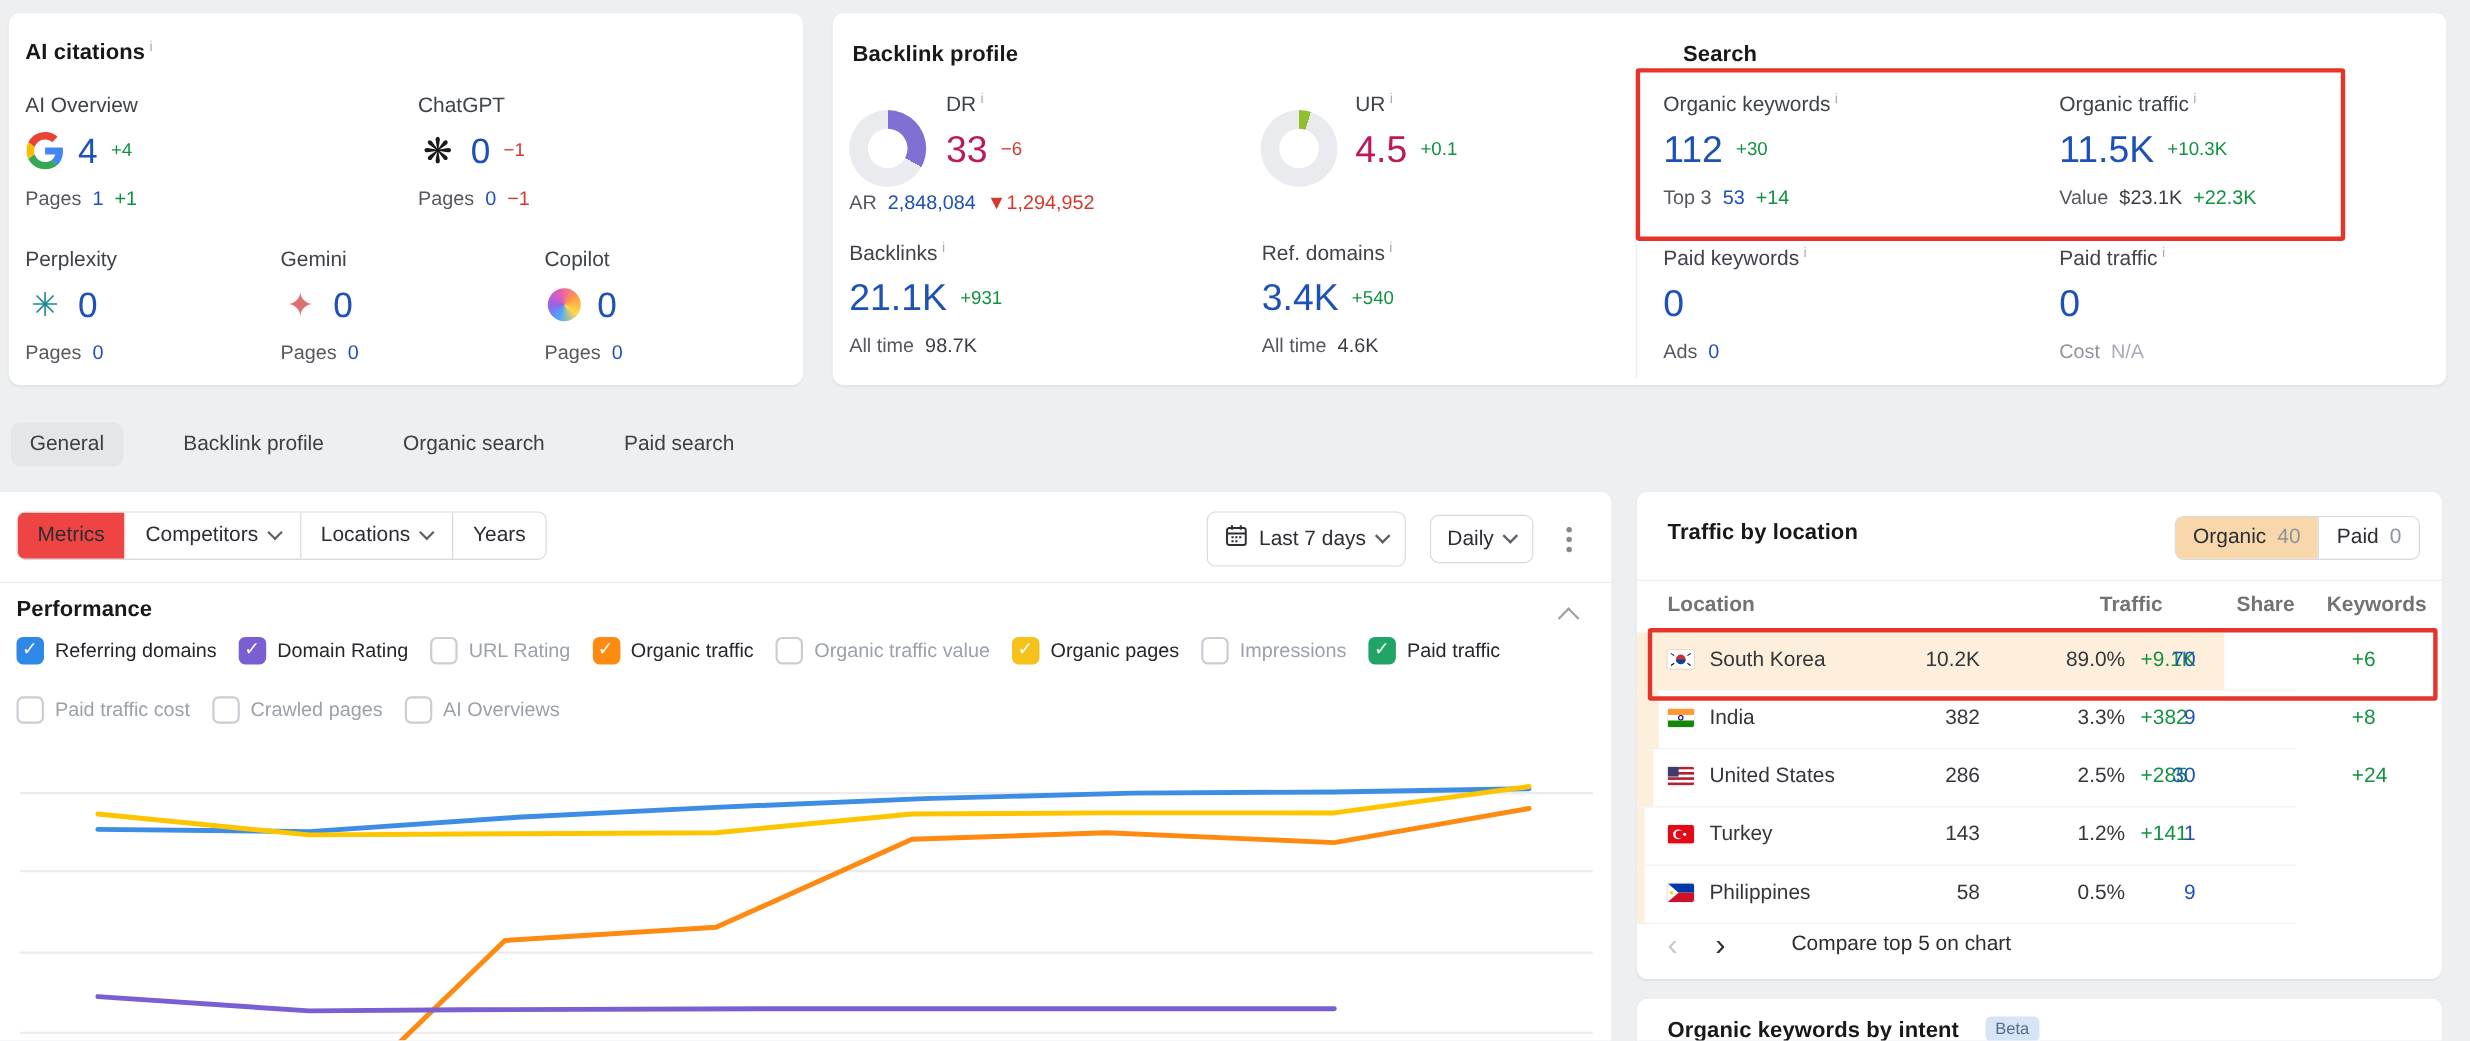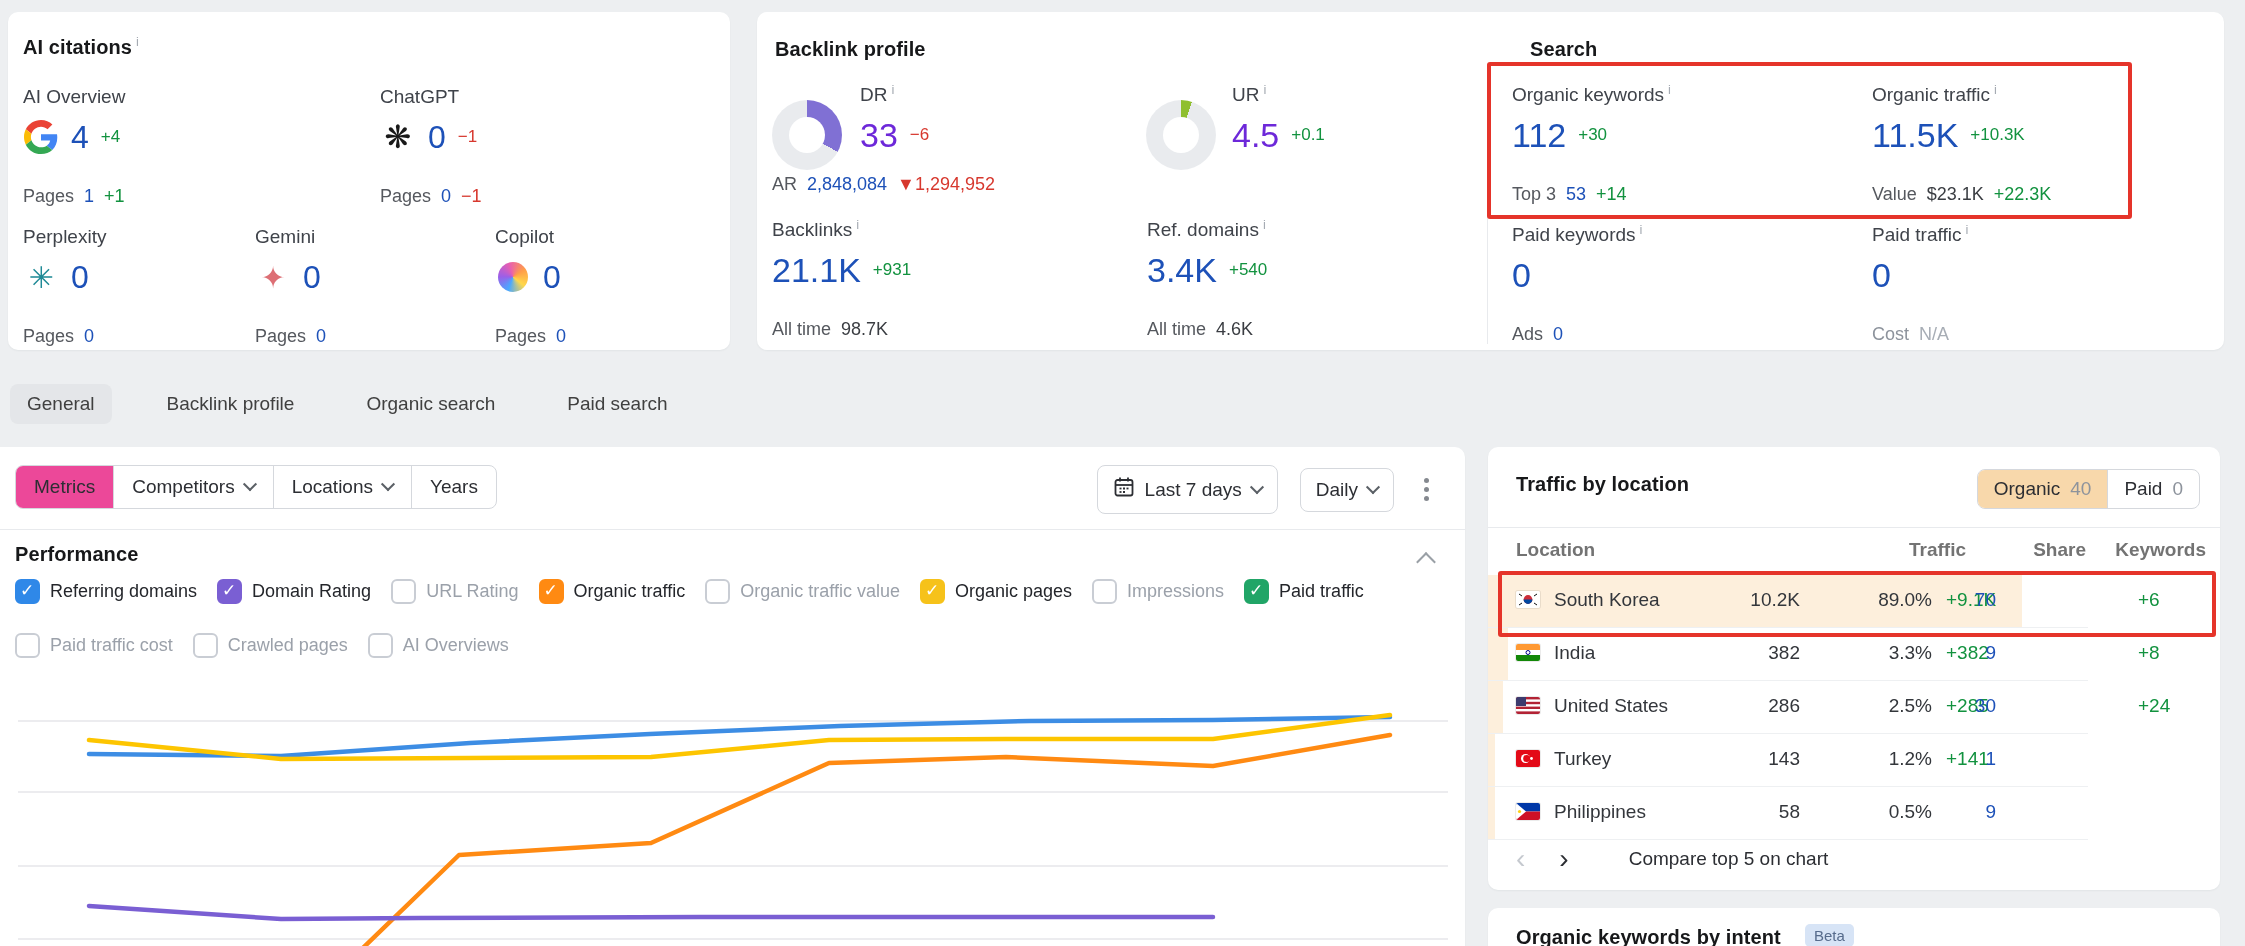--- a/index.html
+++ b/index.html
@@ -9,45 +9,45 @@
     font-family:"Liberation Sans","DejaVu Sans",sans-serif;
     -webkit-font-smoothing:antialiased;
   }
   .card{position:absolute;background:#fff;border-radius:10px;box-shadow:0 1px 2px rgba(27,31,35,.05)}
   .abs{position:absolute}
   .ttl{font-size:20px;font-weight:700;color:#17181a;letter-spacing:.1px}
   .sup-i{color:#a6abb3;font-size:13px;vertical-align:super;margin-left:4px;font-weight:400}
   .lbl{font-size:19px;color:#3f434a;white-space:nowrap}
   .valrow{display:flex;align-items:center;gap:12px;margin-top:9px}
   .big{font-size:34px;color:#1d51b8;line-height:40px;white-space:nowrap}
-  .big.dark{color:#6d28d9}
+  .big.dark{color:#be185d}
   .delta{font-size:17px;color:#12923f;white-space:nowrap}
   .delta.red{color:#d7382e}
-  .sub{font-size:18px;color:#55585e;margin-top:29px;display:flex;gap:10px;align-items:baseline;white-space:nowrap}
+  .sub{font-size:18px;color:#55585e;margin-top:13px;display:flex;gap:10px;align-items:baseline;white-space:nowrap}
   .v-blue{color:#1d51b8}
   .v-dark{color:#3a3d42}
   .v-gray{color:#a7adb5}
   .v-green{color:#12923f}
   .v-red{color:#d7382e}
   .donut{width:70px;height:70px;border-radius:50%;position:absolute;background:#e9ebee}
   .donut::after{content:"";position:absolute;inset:17px;background:#fff;border-radius:50%}
   .vdiv{position:absolute;width:1px;background:#e8eaed}
   .hdiv{position:absolute;height:1px;background:#e8eaed}
   .redbox{position:absolute;border:4px solid #e5342a;border-radius:3px;pointer-events:none;z-index:5}
 
   
   .tabs{position:absolute;left:10px;top:384px;display:flex;gap:38px;align-items:center}
   .tab{font-size:19px;color:#404040;padding:9px 17px;border-radius:8px;cursor:pointer;white-space:nowrap}
   .tab.active{background:#e4e6e9}
 
   
   .seggroup{display:flex;border:1px solid #d5d8dd;border-radius:8px;overflow:hidden;background:#fff}
   .seg{font-size:19px;color:#2c2e33;padding:10px 18px;display:flex;align-items:center;gap:10px;border-left:1px solid #d5d8dd;white-space:nowrap}
   .seg:first-child{border-left:none}
-  .seg.active{background:#ec4899}
+  .seg.active{background:#ef4444}
   .btn{display:flex;align-items:center;gap:10px;border:1px solid #d5d8dd;border-radius:8px;padding:10px 15px;font-size:19px;color:#2c2e33;background:#fff;white-space:nowrap}
   .chev{display:inline-block;width:9px;height:9px;border-right:2px solid #5b6066;border-bottom:2px solid #5b6066;transform:rotate(45deg) translate(-2px,-2px)}
   .chev.up{transform:rotate(225deg);border-color:#9aa0a6;width:12px;height:12px}
   .kebab{display:flex;flex-direction:column;gap:4px;align-items:center;padding:8px;cursor:pointer}
   .kebab i{width:5px;height:5px;border-radius:50%;background:#85898f}
 
   
   .cbrow{position:absolute;display:flex;gap:20px;align-items:center;white-space:nowrap}
   .cbitem{display:flex;align-items:center;gap:10px;font-size:18px;color:#24262b;cursor:pointer}
   .cbx{width:25px;height:25px;border-radius:6px;border:2px solid #c9cdd4;background:#fff;box-sizing:border-box;position:relative;flex:none}

